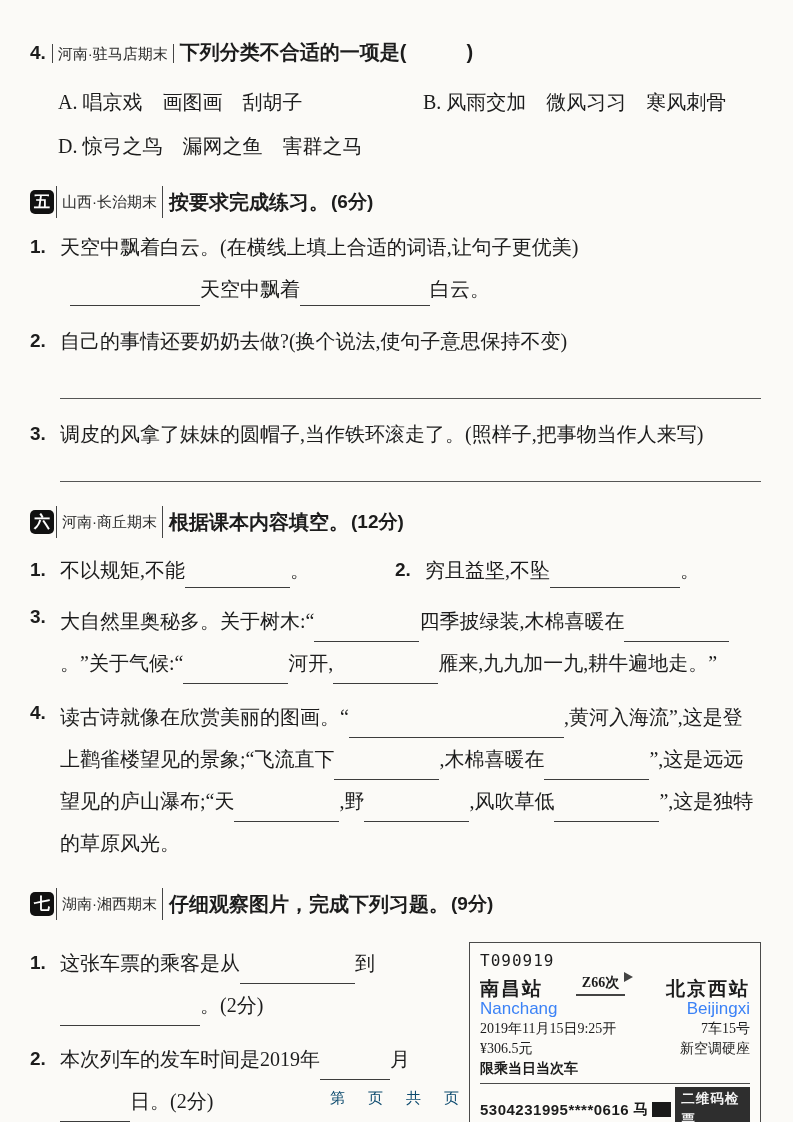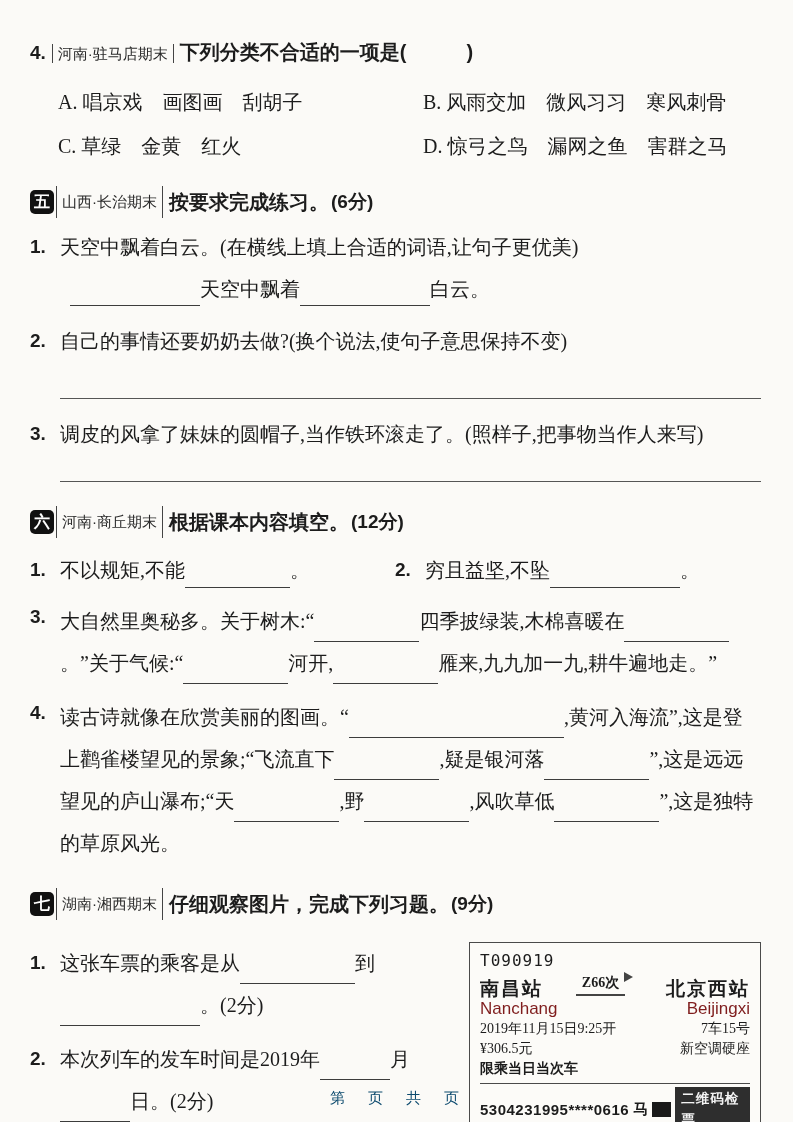--- a/index.html
+++ b/index.html
@@ -60,21 +60,21 @@
     box-sizing:border-box;
     padding:7px 10px 5px;
     font-size:15px;line-height:21px;
   }
   .t-serial{font-family:"DejaVu Sans Mono","Liberation Mono",monospace;font-size:16px;letter-spacing:1px;}
   .t-route{display:flex;justify-content:space-between;align-items:flex-end;margin-top:1px;}
   .t-station{font-size:19px;font-weight:700;letter-spacing:2px;}
   .t-arrowwrap{display:inline-flex;align-items:flex-start;margin:0 2px 3px;}
   .t-train{border-bottom:2px solid #444;padding:0 6px 1px;font-size:14px;font-weight:700;}
   .arrowhead{width:0;height:0;border-left:9px solid #444;border-top:5px solid transparent;border-bottom:5px solid transparent;margin:0 0 -3px -1px;}
-  .t-pinyin{display:flex;justify-content:space-between;font-family:"Liberation Sans","DejaVu Sans",sans-serif;font-size:17px;color:#7f1d1d;margin-top:-1px;}
+  .t-pinyin{display:flex;justify-content:space-between;font-family:"Liberation Sans","DejaVu Sans",sans-serif;font-size:17px;color:#3b82f6;margin-top:-1px;}
   .t-row{display:flex;justify-content:space-between;font-size:14px;line-height:20px;}
   .t-note{font-size:14px;line-height:20px;font-weight:700;}
   .t-bottom{
     display:flex;align-items:center;gap:4px;
     border-top:1.5px solid #4a4a4a;margin-top:4px;padding-top:3px;
     font-family:"Liberation Sans","DejaVu Sans",sans-serif;font-size:15px;font-weight:700;
   }
   .t-id{letter-spacing:0.5px;}
   .t-name{font-family:"Liberation Serif","DejaVu Serif",serif;font-size:15px;}
   .redact{display:inline-block;width:22px;height:15px;background:#1a1a1a;}
@@ -100,21 +100,20 @@
 
 <div class="page">
 
   <div>
     <div class="stem-line">
       <span class="qnum">4.</span><span class="tag">河南·驻马店期末</span><span class="stem">下列分类不合适的一项是(　　　)</span>
     </div>
     <div class="options">
       <span>A. 唱京戏　画图画　刮胡子</span>
       <span>B. 风雨交加　微风习习　寒风刺骨</span>
-      <span>C. 草绿　金黄　红火</span>
       <span>D. 惊弓之鸟　漏网之鱼　害群之马</span>
     </div>
   </div>
 
   <div>
     <div class="sec-header">
       <span class="badge">五</span>
       <span class="tag">山西·长治期末</span>
       <span class="sec-title">按要求完成练习。</span>
       <span class="sec-score">(6分)</span>
@@ -160,21 +159,21 @@
       </div>
     </div>
 
     <div class="item lh42">
       <span class="num">3.</span>
       <span class="body"><span>大自然里奥秘多。关于树木:“</span><span class="blank b105"></span><span>四季披绿装,木棉喜暖在</span><span class="blank b105"></span><span>。”关于气候:“</span><span class="blank b105"></span><span>河开,</span><span class="blank b105"></span><span>雁来,九九加一九,耕牛遍地走。”</span></span>
     </div>
 
     <div class="item lh42">
       <span class="num">4.</span>
-      <span class="body"><span>读古诗就像在欣赏美丽的图画。“</span><span class="blank b215"></span><span>,黄河入海流”,这是登上鹳雀楼望见的景象;“飞流直下</span><span class="blank b105"></span><span>,疑是银河落</span><span class="blank b105"></span><span>”,这是远远望见的庐山瀑布;“天</span><span class="blank b105"></span><span>,野</span><span class="blank b105"></span><span>,风吹草低</span><span class="blank b105"></span><span>”,这是独特的草原风光。</span></span>
+      <span class="body"><span>读古诗就像在欣赏美丽的图画。“</span><span class="blank b215"></span><span>,黄河入海流”,这是登上鹳雀楼望见的景象;“飞流直下</span><span class="blank b105"></span><span>,木棉喜暖在</span><span class="blank b105"></span><span>”,这是远远望见的庐山瀑布;“天</span><span class="blank b105"></span><span>,野</span><span class="blank b105"></span><span>,风吹草低</span><span class="blank b105"></span><span>”,这是独特的草原风光。</span></span>
     </div>
   </div>
 
   <div>
     <div class="sec-header">
       <span class="badge">七</span>
       <span class="tag">湖南·湘西期末</span>
       <span class="sec-title">仔细观察图片，完成下列习题。</span>
       <span class="sec-score">(9分)</span>
     </div>

